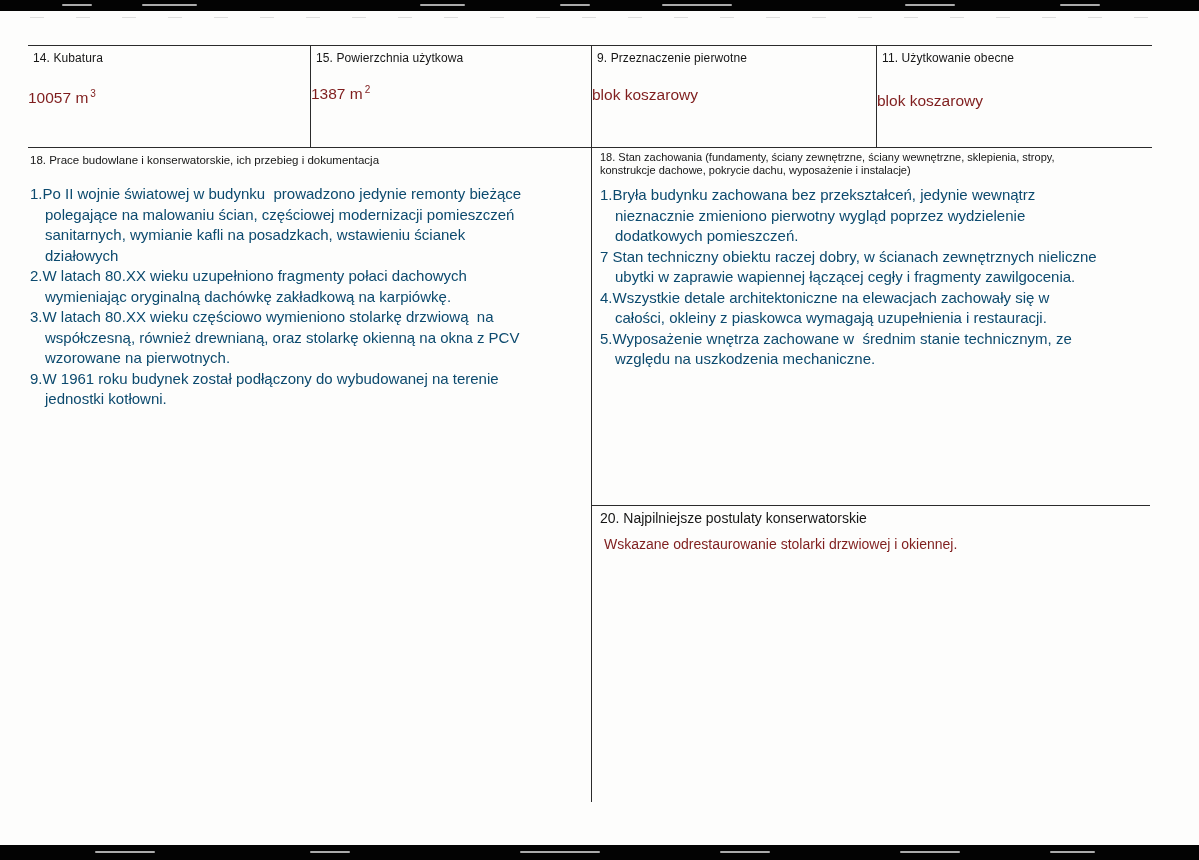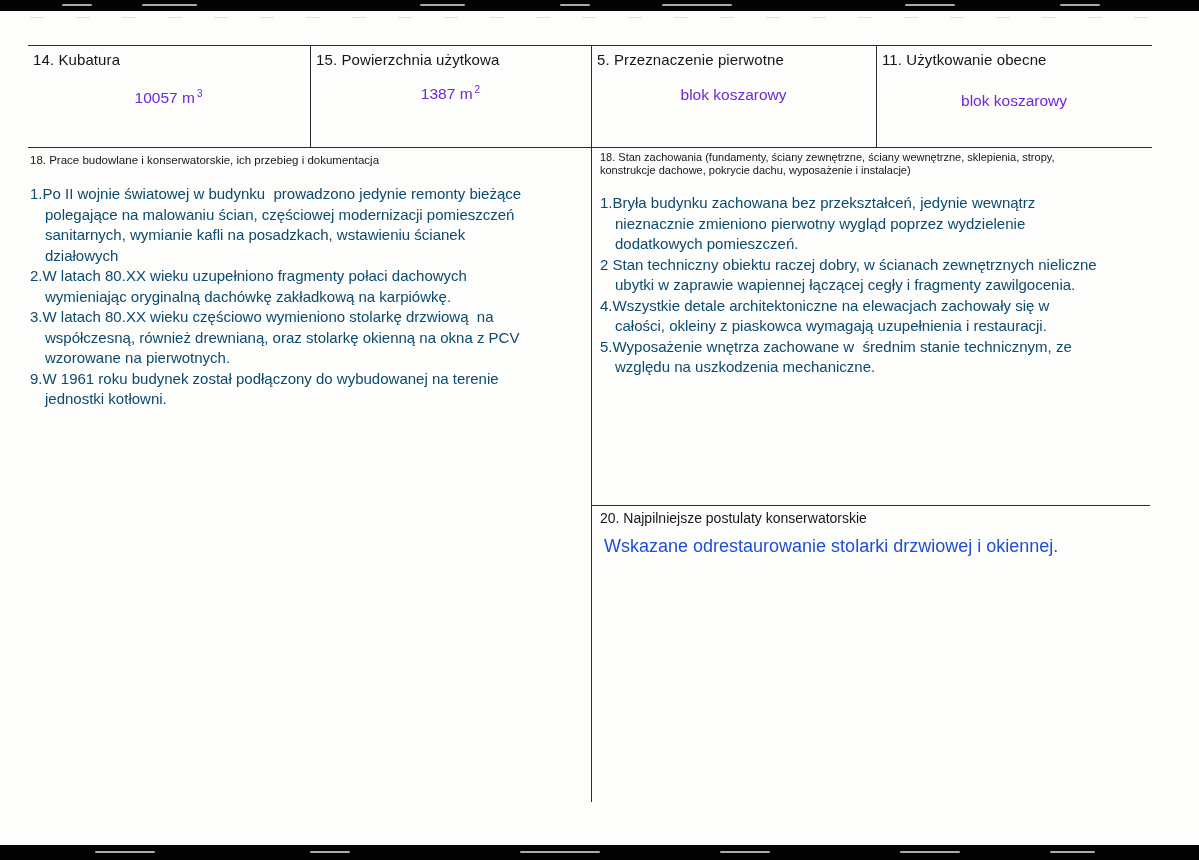--- a/index.html
+++ b/index.html
@@ -48,33 +48,33 @@
     position: absolute;
     background: #2b2b2b;
   }
   .hline { height: 1px; }
   .vline { width: 1px; }
   .cell { position: absolute; }
   .cell .label {
     position: absolute;
     top: 5px;
     left: 5px;
-    font-size: 15px;
+    font-size: 12px;
     letter-spacing: .1px;
     color: #161616;
     white-space: nowrap;
   }
   .cell .value {
     position: absolute;
     left: 0;
     right: 1px;
     top: 42px;
-    text-align: center;
+    text-align: left;
     font-size: 15.5px;
-    color: #6d28d9;
+    color: #7f1d1d;
   }
   sup {
     font-size: 10px;
     margin-left: 2px;
   }
   .sec { position: absolute; }
   .sec-header {
     font-size: 11.5px;
     line-height: 13px;
     color: #161616;
@@ -85,22 +85,22 @@
     line-height: 20.5px;
     color: #0c4a6e;
   }
   .sec-body .item {
     padding-left: 15px;
     text-indent: -15px;
     white-space: pre-wrap;
   }
   .sec20-text {
     position: absolute;
-    font-size: 18px;
-    color: #1d4ed8;
+    font-size: 14px;
+    color: #7f1d1d;
     white-space: pre-wrap;
   }
 </style>
 </head>
 <body>
 
 <div class="page">
 
   <div class="bar top">
     <span class="scan-dash" style="left:62px;top:4px;width:30px"></span>
@@ -132,21 +132,21 @@
     <div class="label">14. Kubatura</div>
     <div class="value"><span>10057 m</span><sup>3</sup></div>
   </div>
 
   <div class="cell" style="left:311px;top:46px;width:280px;height:101px">
     <div class="label">15. Powierzchnia użytkowa</div>
     <div class="value" style="top:38px"><span>1387 m</span><sup>2</sup></div>
   </div>
 
   <div class="cell" style="left:592px;top:46px;width:284px;height:101px">
-    <div class="label">5. Przeznaczenie pierwotne</div>
+    <div class="label">9. Przeznaczenie pierwotne</div>
     <div class="value" style="top:40px"><span>blok koszarowy</span></div>
   </div>
 
   <div class="cell" style="left:877px;top:46px;width:275px;height:101px">
     <div class="label">11. Użytkowanie obecne</div>
     <div class="value" style="top:46px"><span>blok koszarowy</span></div>
   </div>
 
   <div class="sec" style="left:30px;top:154px;width:562px">
     <div class="sec-header">18. Prace budowlane i konserwatorskie, ich przebieg i dokumentacja</div>
@@ -161,25 +161,25 @@
 współczesną, również drewnianą, oraz stolarkę okienną na okna z PCV
 wzorowane na pierwotnych.</div>
       <div class="item">9.W 1961 roku budynek został podłączony do wybudowanej na terenie
 jednostki kotłowni.</div>
     </div>
   </div>
 
   <div class="sec" style="left:600px;top:151px;width:553px">
     <div class="sec-header" style="font-size:11px;width:530px">18. Stan zachowania (fundamenty, ściany zewnętrzne, ściany wewnętrzne, sklepienia, stropy,
 konstrukcje dachowe, pokrycie dachu, wyposażenie i instalacje)</div>
-    <div class="sec-body" style="margin-top:16px">
+    <div class="sec-body" style="margin-top:8px">
       <div class="item">1.Bryła budynku zachowana bez przekształceń, jedynie wewnątrz
 nieznacznie zmieniono pierwotny wygląd poprzez wydzielenie
 dodatkowych pomieszczeń.</div>
-      <div class="item">2 Stan techniczny obiektu raczej dobry, w ścianach zewnętrznych nieliczne
+      <div class="item">7 Stan techniczny obiektu raczej dobry, w ścianach zewnętrznych nieliczne
 ubytki w zaprawie wapiennej łączącej cegły i fragmenty zawilgocenia.</div>
       <div class="item">4.Wszystkie detale architektoniczne na elewacjach zachowały się w
 całości, okleiny z piaskowca wymagają uzupełnienia i restauracji.</div>
       <div class="item">5.Wyposażenie wnętrza zachowane w  średnim stanie technicznym, ze
 względu na uszkodzenia mechaniczne.</div>
     </div>
   </div>
 
   <div class="sec" style="left:600px;top:512px;width:550px">
     <div class="sec-header" style="font-size:14px">20. Najpilniejsze postulaty konserwatorskie</div>

